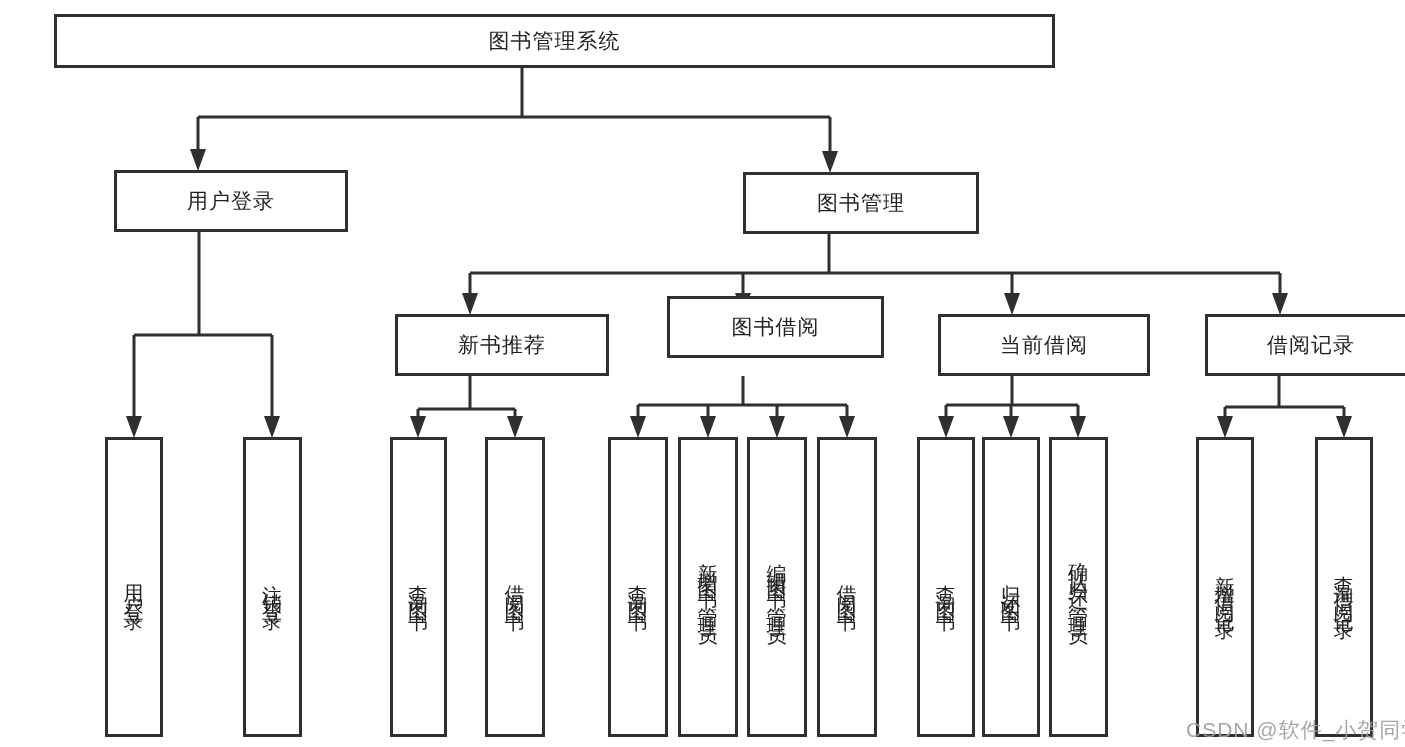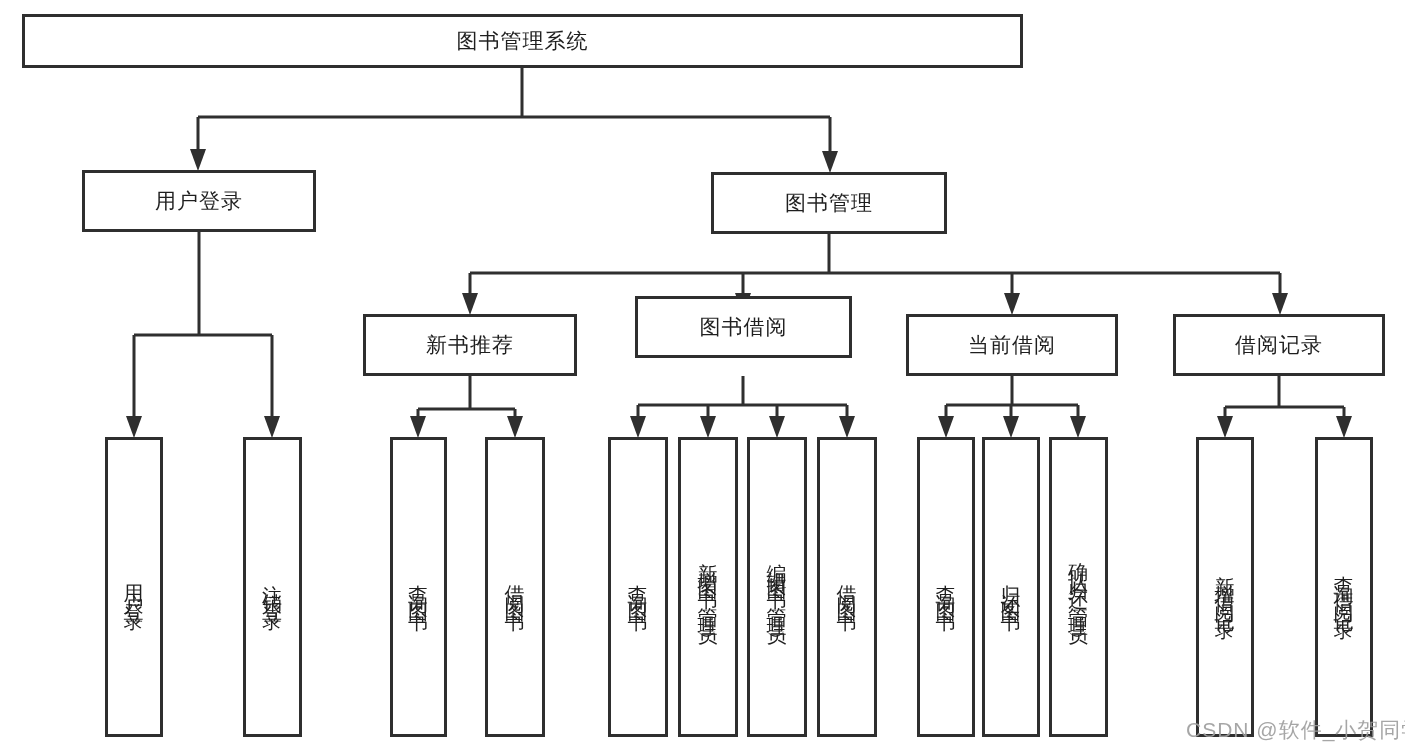--- a/index.html
+++ b/index.html
@@ -5,21 +5,21 @@
   html,body{margin:0;padding:0;background:#ffffff;}
   .stage{
     position:relative;width:1405px;height:747px;background:#ffffff;overflow:hidden;
     font-family:"Liberation Sans","DejaVu Sans",sans-serif;color:#1f1f1f;
   }
   .stage *{box-sizing:border-box;}
   svg.wires{position:absolute;left:0;top:0;z-index:1;}
   .node{
     position:absolute;z-index:2;background:#ffffff;border:3px solid #2f2f2f;
     display:flex;align-items:center;justify-content:center;
-    font-size:21px;letter-spacing:1px;white-space:nowrap;
+    font-size:21px;letter-spacing:1px;white-space:nowrap;margin-left:32px;
   }
   .vnode{
     position:absolute;z-index:2;background:#ffffff;border:3px solid #2f2f2f;
     top:437px;height:300px;display:flex;align-items:center;justify-content:center;
   }
   .vnode span{
     writing-mode:vertical-rl;text-orientation:mixed;
     font-size:20px;line-height:1;letter-spacing:9px;white-space:nowrap;color:#1f1f1f;
   }
   

